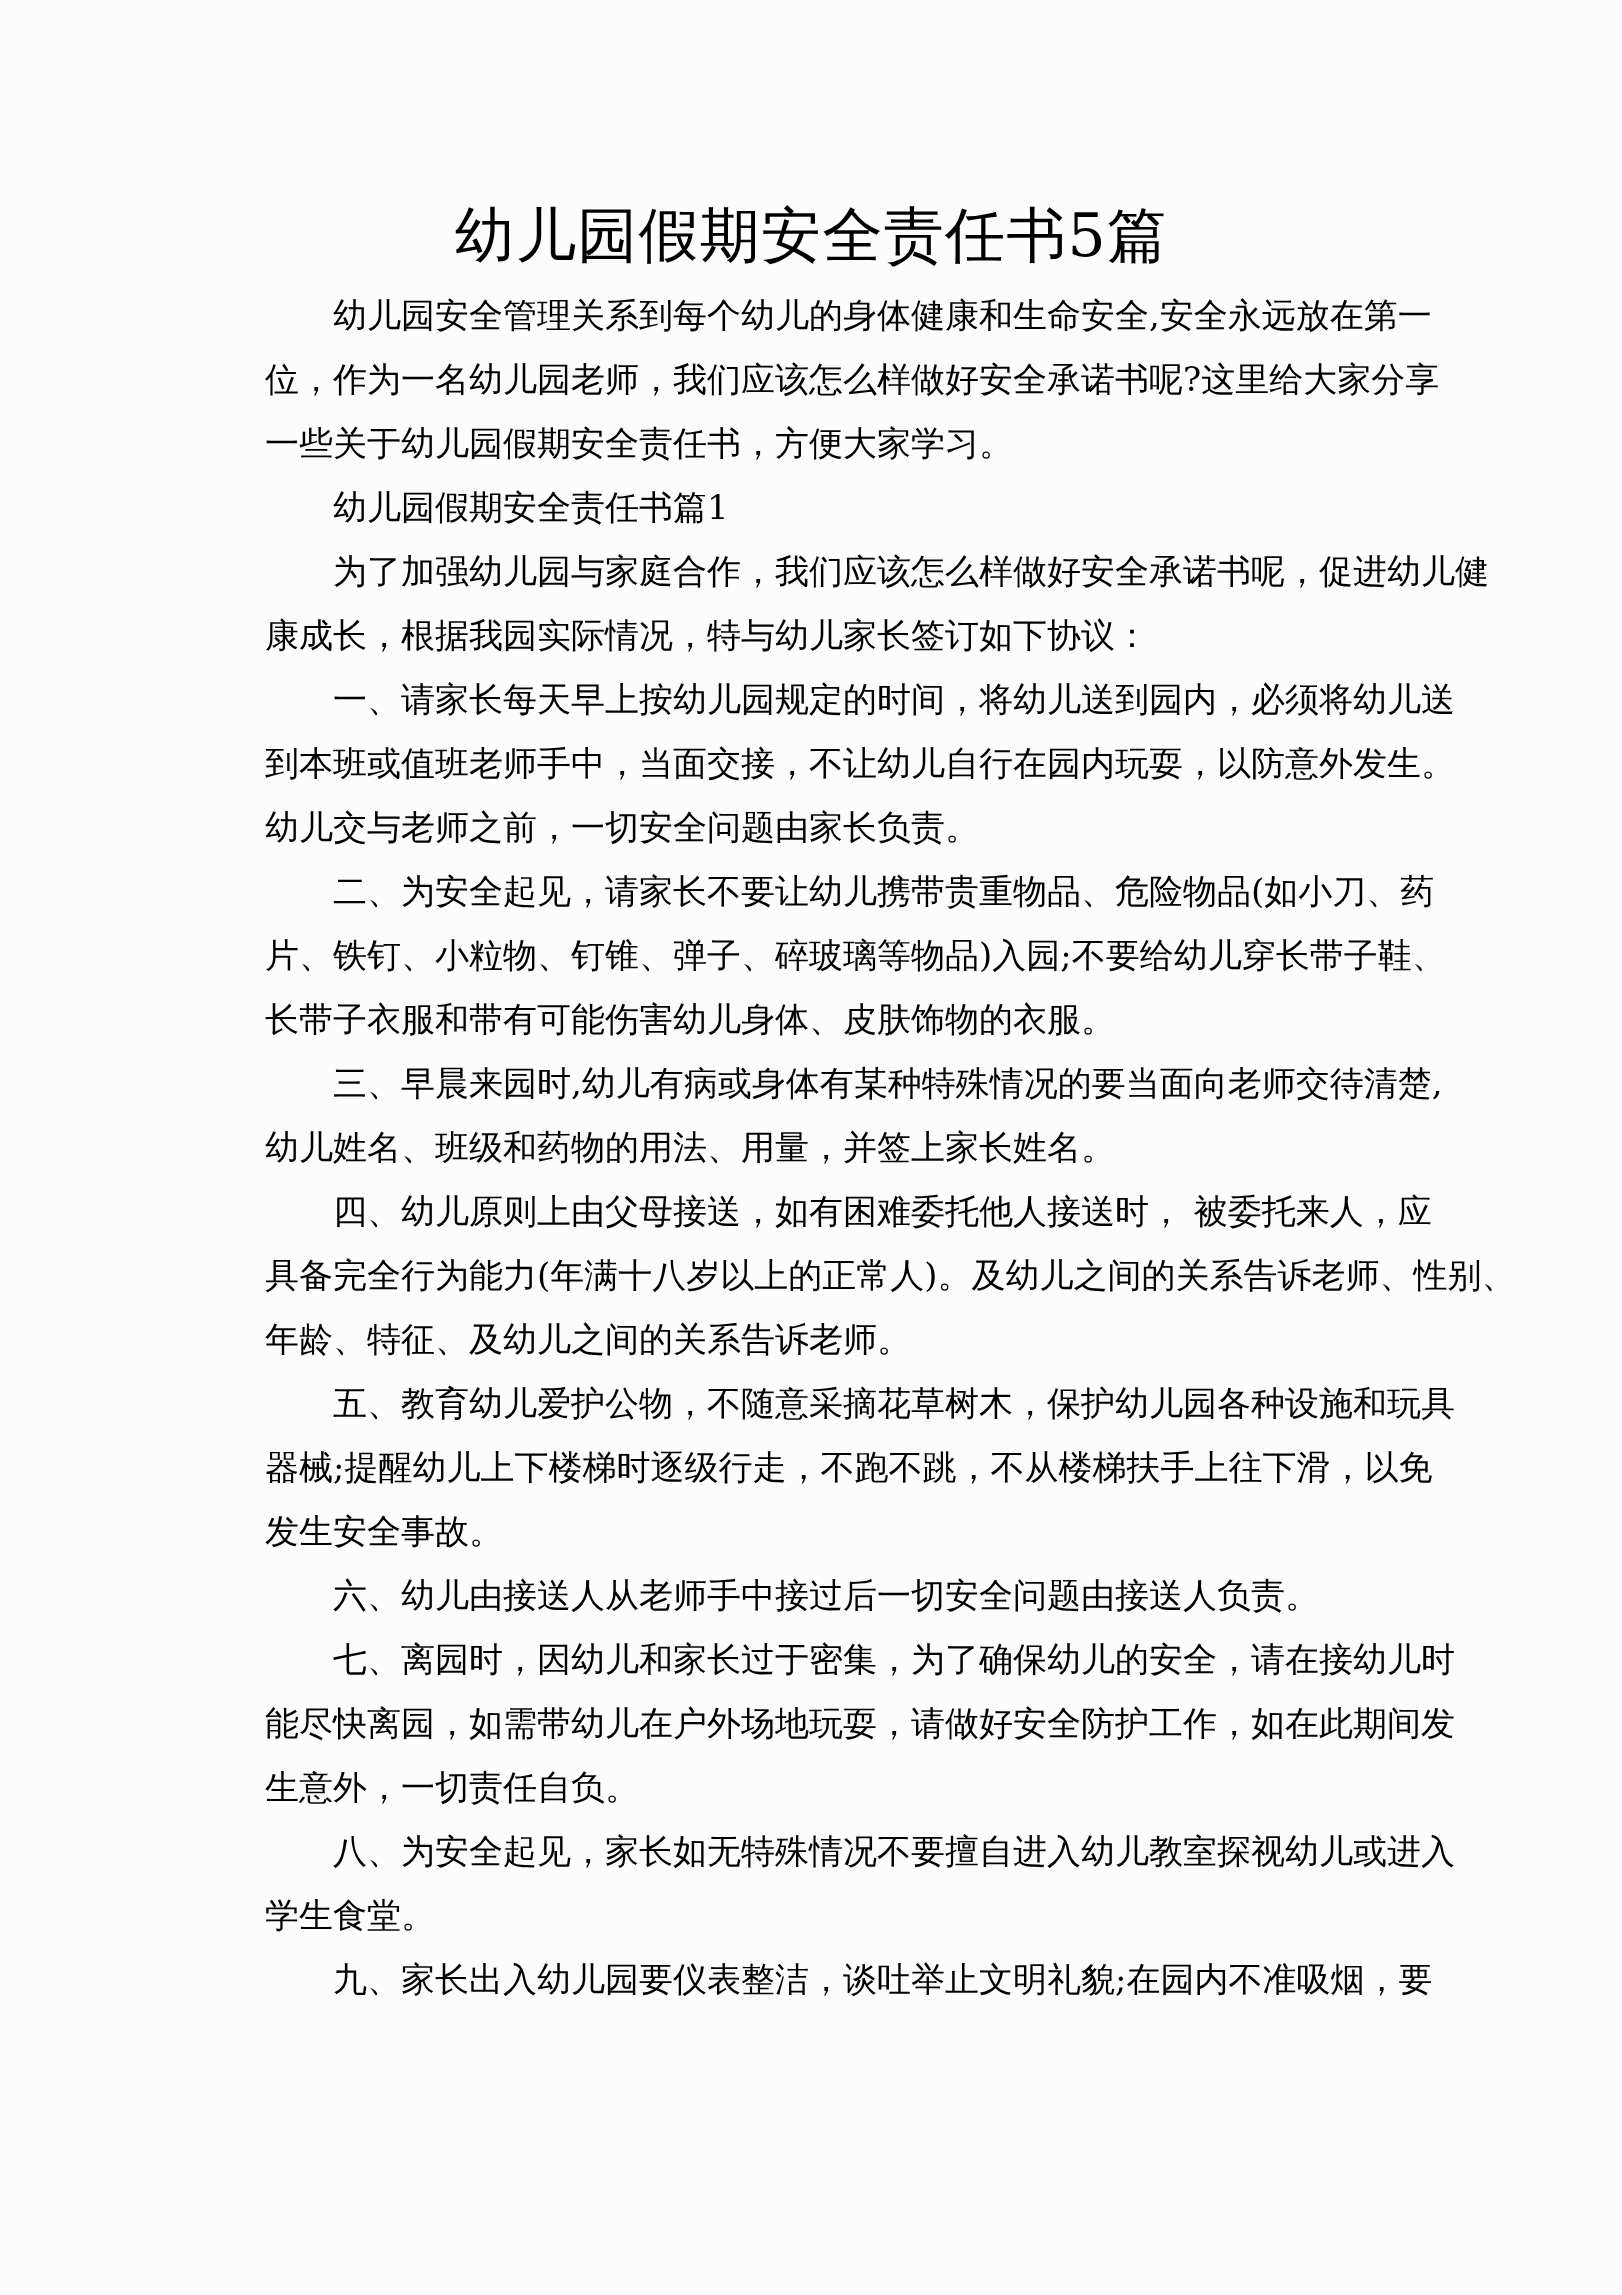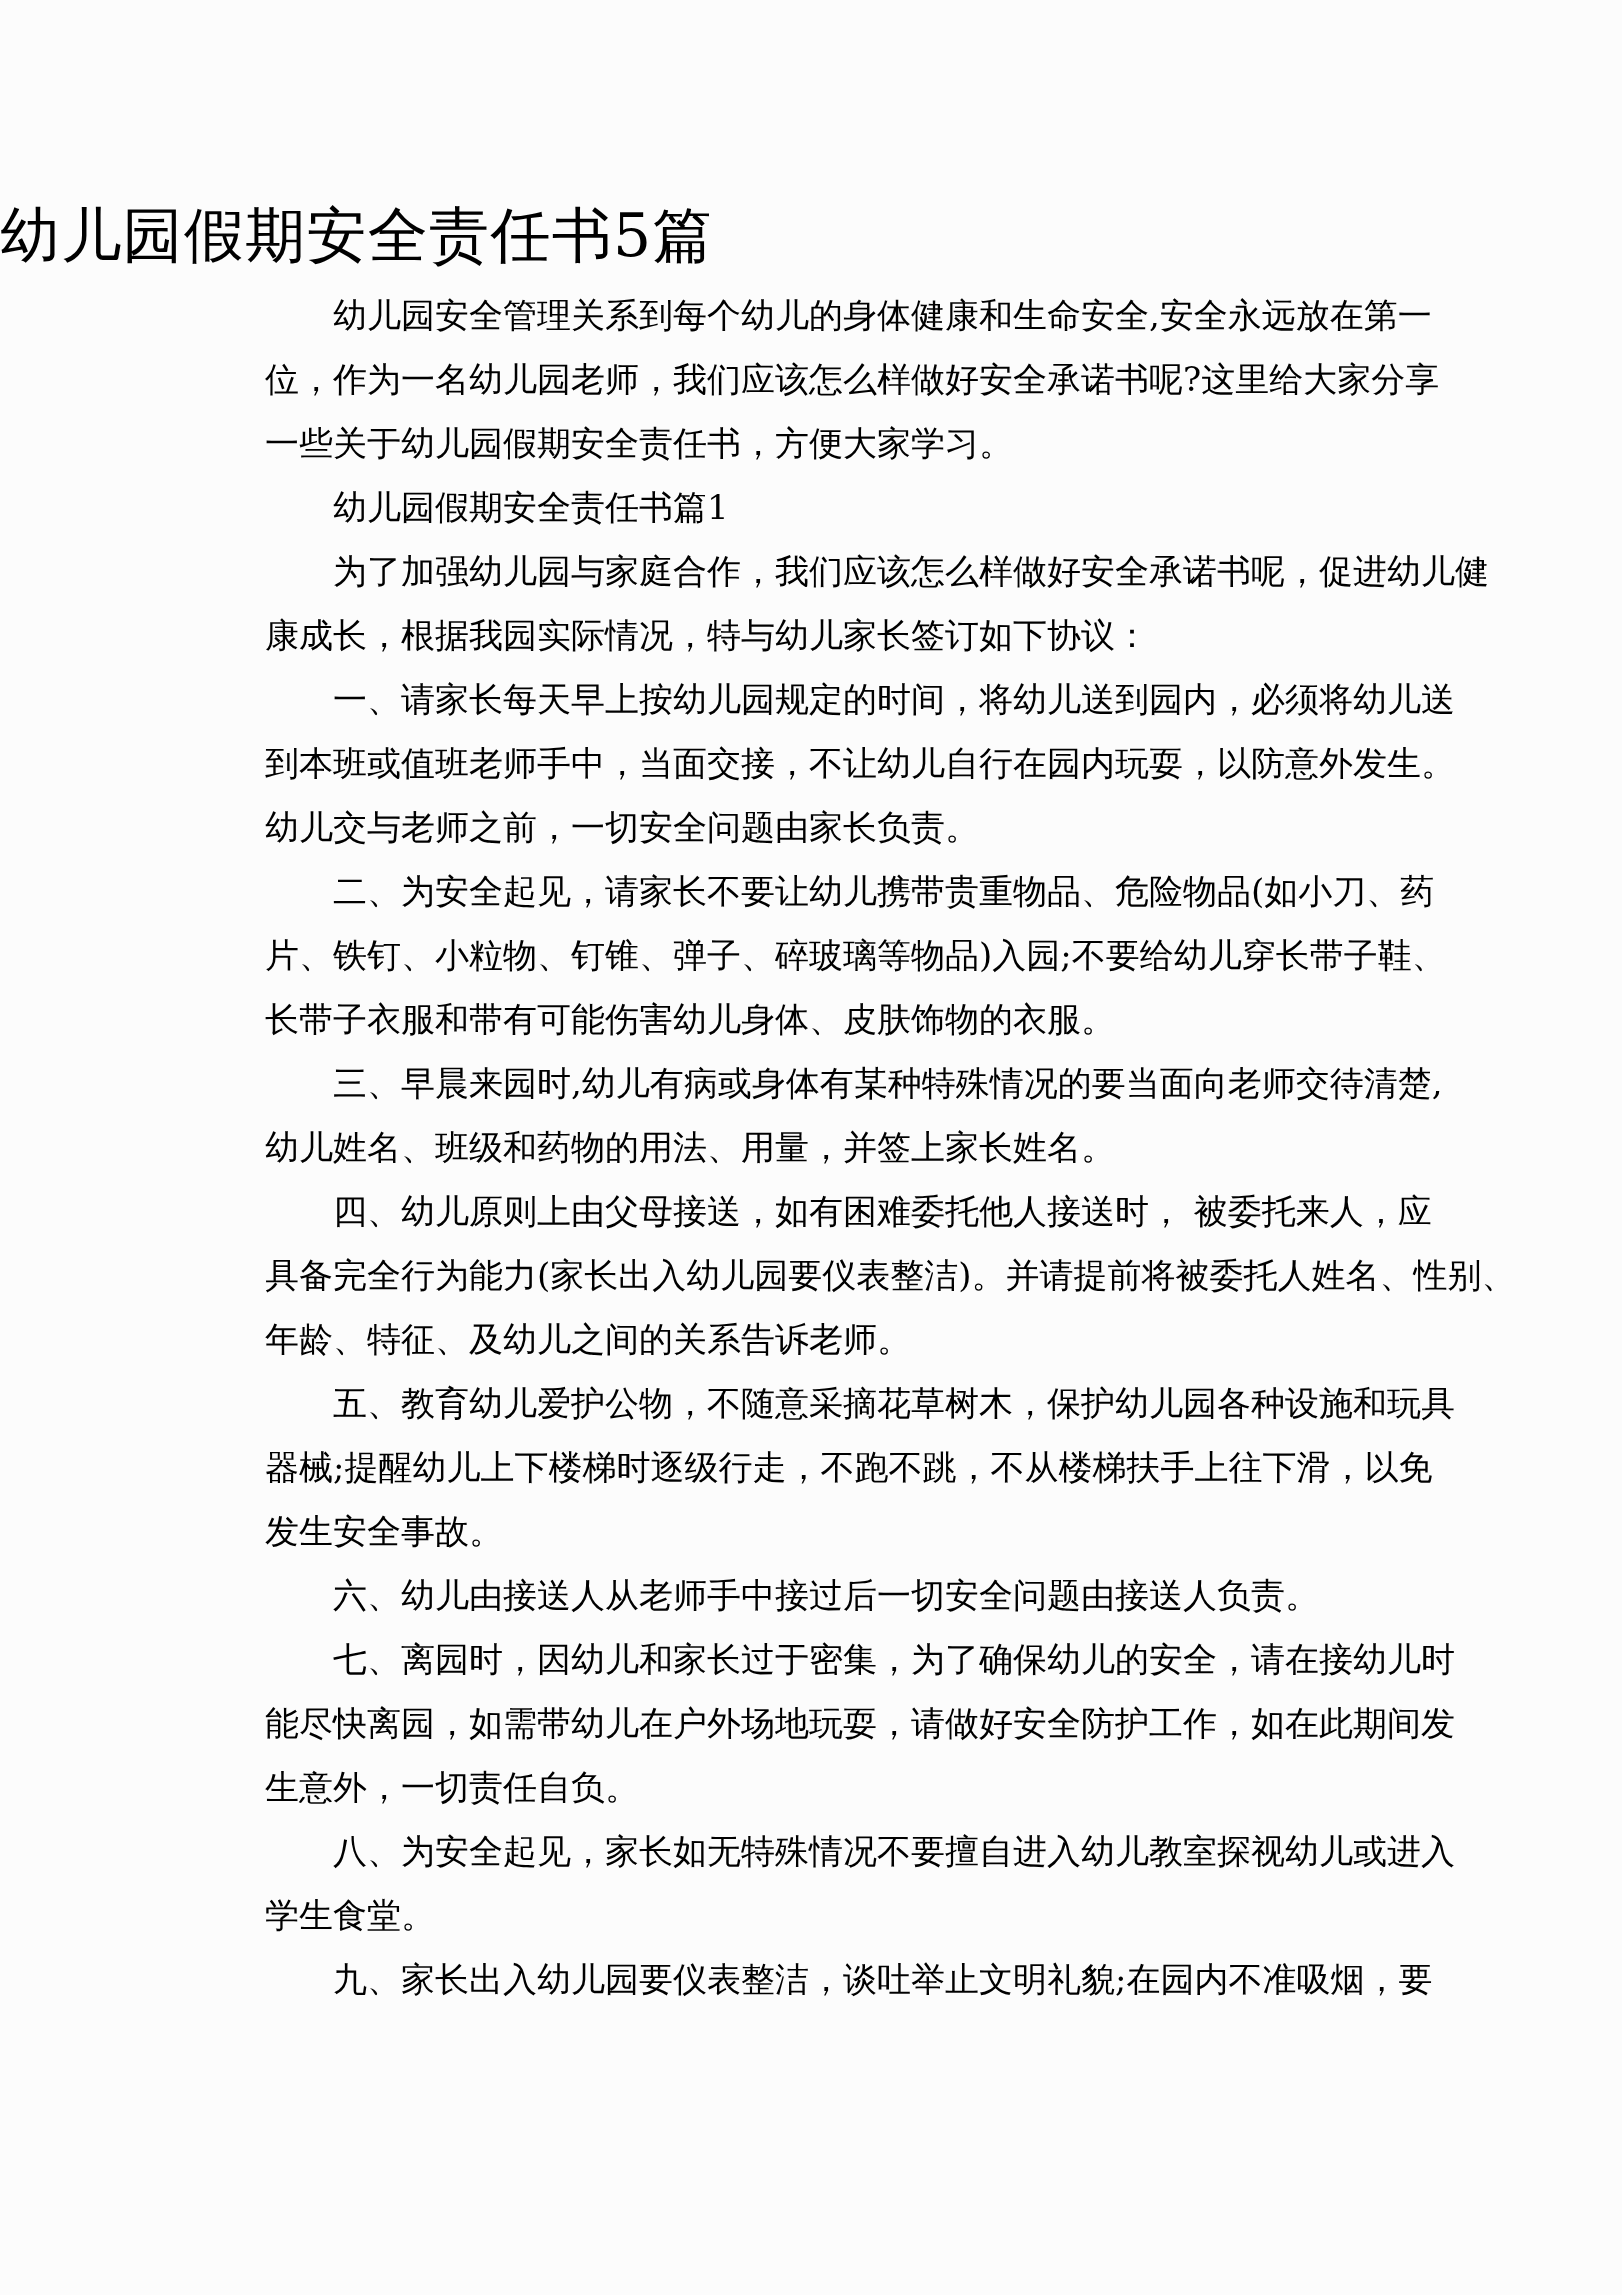--- a/index.html
+++ b/index.html
@@ -21,21 +21,21 @@
     top: 0;
     width: 1623px;
     height: 2295px;
     background: #fcfcfc;
   }
   .title {
     position: absolute;
     left: 0;
     top: 196px;
     width: 1623px;
-    text-align: left;
+    text-align: center;
     font-size: 60px;
     line-height: 79px;
     letter-spacing: 1.3px;
     white-space: nowrap;
     font-family: "DejaVu Serif", "Liberation Serif", serif;
   }
   .body-text {
     position: absolute;
     left: 245px;
     top: 292px;
@@ -69,21 +69,21 @@
     <span class="line">康成长，根据我园实际情况，特与幼儿家长签订如下协议：</span>
     <span class="line indent">一、请家长每天早上按幼儿园规定的时间，将幼儿送到园内，必须将幼儿送</span>
     <span class="line">到本班或值班老师手中，当面交接，不让幼儿自行在园内玩耍，以防意外发生。</span>
     <span class="line">幼儿交与老师之前，一切安全问题由家长负责。</span>
     <span class="line indent">二、为安全起见，请家长不要让幼儿携带贵重物品、危险物品(如小刀、药</span>
     <span class="line">片、铁钉、小粒物、钉锥、弹子、碎玻璃等物品)入园;不要给幼儿穿长带子鞋、</span>
     <span class="line">长带子衣服和带有可能伤害幼儿身体、皮肤饰物的衣服。</span>
     <span class="line indent">三、早晨来园时,幼儿有病或身体有某种特殊情况的要当面向老师交待清楚,</span>
     <span class="line">幼儿姓名、班级和药物的用法、用量，并签上家长姓名。</span>
     <span class="line indent">四、幼儿原则上由父母接送，如有困难委托他人接送时， 被委托来人，应</span>
-    <span class="line">具备完全行为能力(家长出入幼儿园要仪表整洁)。并请提前将被委托人姓名、性别、</span>
+    <span class="line">具备完全行为能力(年满十八岁以上的正常人)。及幼儿之间的关系告诉老师、性别、</span>
     <span class="line">年龄、特征、及幼儿之间的关系告诉老师。</span>
     <span class="line indent">五、教育幼儿爱护公物，不随意采摘花草树木，保护幼儿园各种设施和玩具</span>
     <span class="line">器械;提醒幼儿上下楼梯时逐级行走，不跑不跳，不从楼梯扶手上往下滑，以免</span>
     <span class="line">发生安全事故。</span>
     <span class="line indent">六、幼儿由接送人从老师手中接过后一切安全问题由接送人负责。</span>
     <span class="line indent">七、离园时，因幼儿和家长过于密集，为了确保幼儿的安全，请在接幼儿时</span>
     <span class="line">能尽快离园，如需带幼儿在户外场地玩耍，请做好安全防护工作，如在此期间发</span>
     <span class="line">生意外，一切责任自负。</span>
     <span class="line indent">八、为安全起见，家长如无特殊情况不要擅自进入幼儿教室探视幼儿或进入</span>
     <span class="line">学生食堂。</span>

